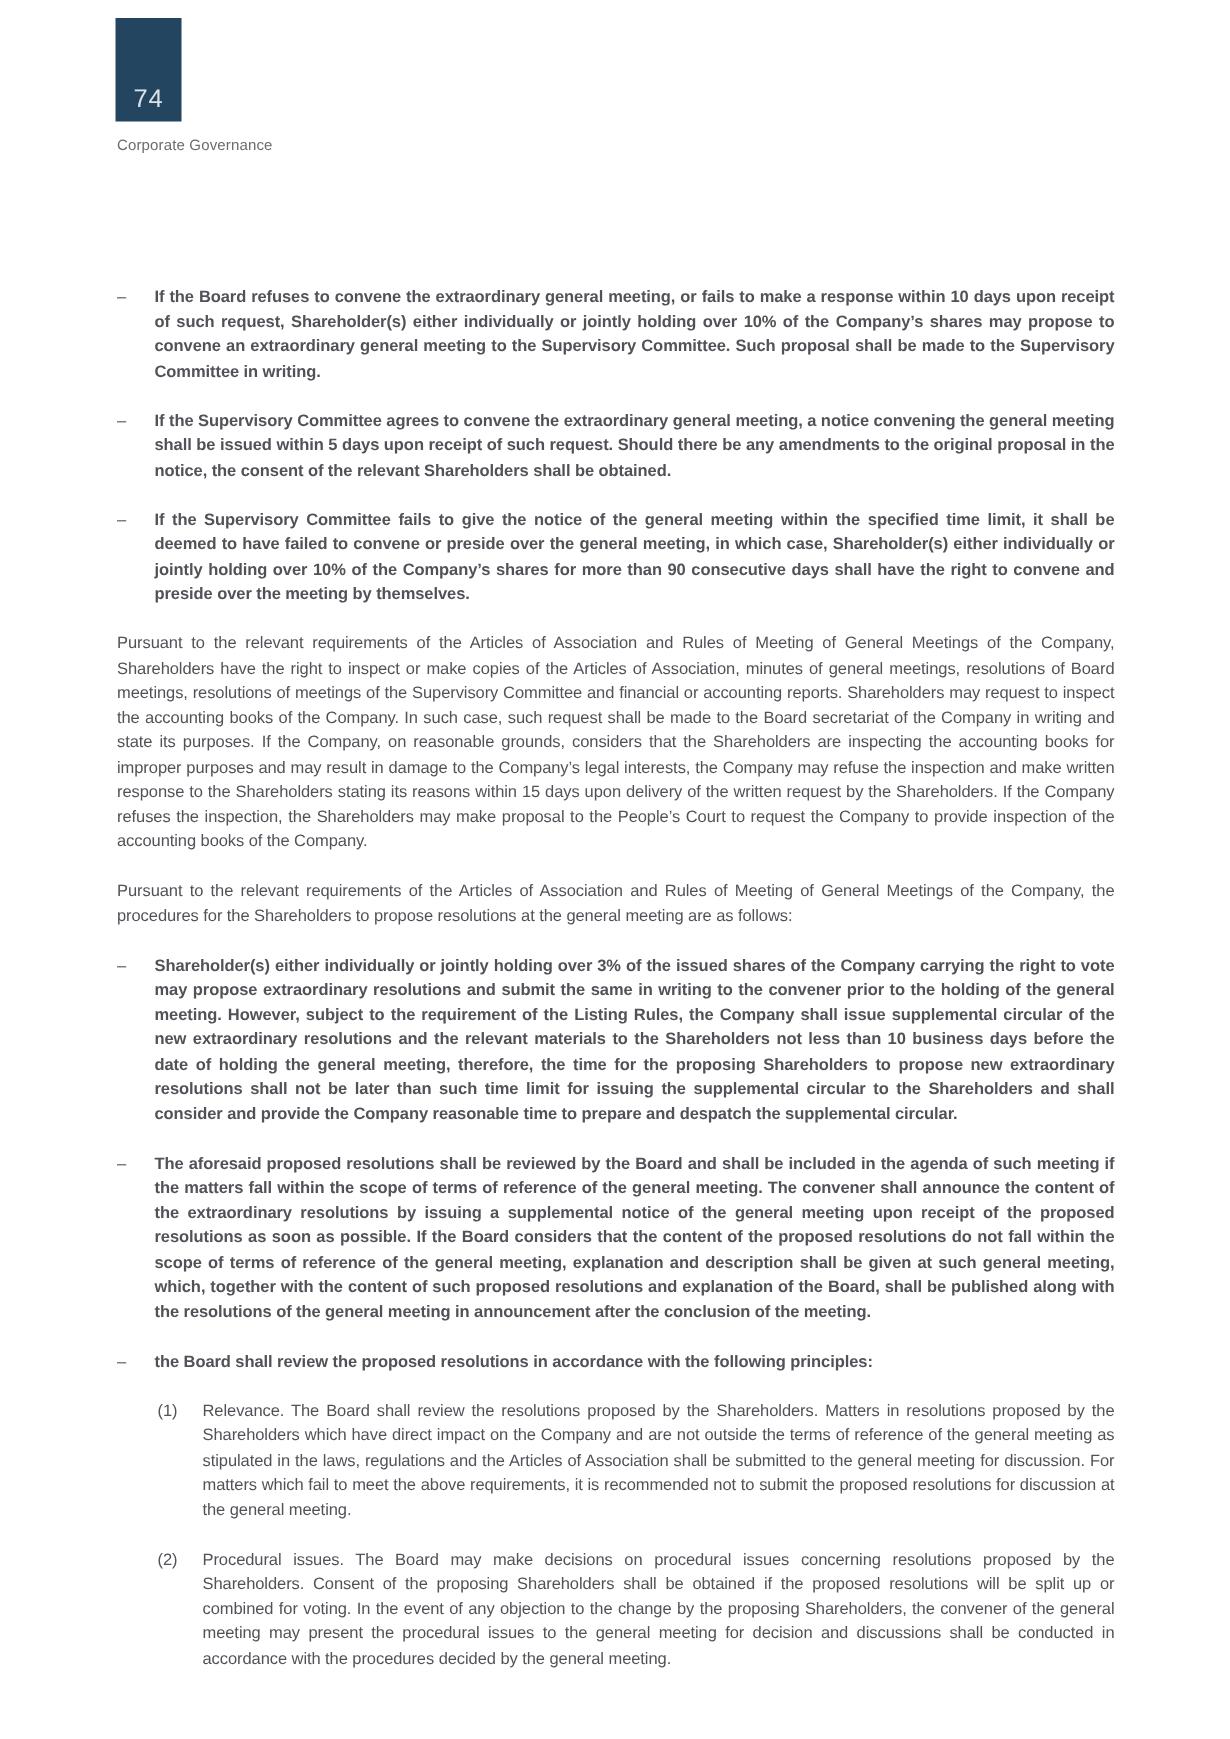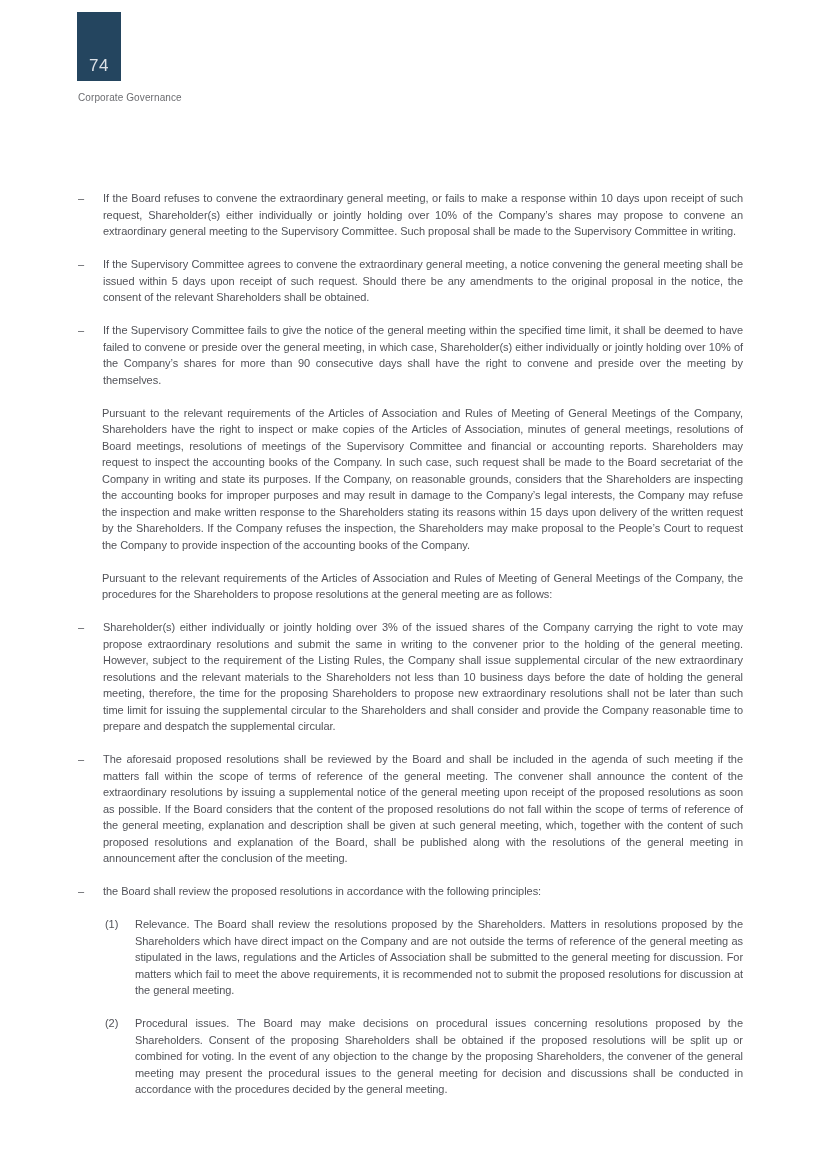--- a/index.html
+++ b/index.html
@@ -57,29 +57,30 @@
     left: 78px;
     top: 190px;
     width: 665px;
     font-size: 11px;
     line-height: 16.5px;
     color: #515258;
     letter-spacing: -0.05px;
   }
   .block { margin-bottom: 16.5px; }
   .block:last-child { margin-bottom: 0; }
-  .paragraph { text-align: justify; margin-left: 24px; }
+  .paragraph { text-align: justify; }
   .bullet-row { display: flex; }
   .bullet-marker {
     flex: 0 0 25px;
     width: 25px;
   }
   .bullet-text {
     flex: 1;
     text-align: justify;
+    font-weight: bold;
   }
   .numbered-row {
     display: flex;
     margin-left: 27px;
   }
   .numbered-marker {
     flex: 0 0 30px;
     width: 30px;
   }
   .numbered-text {

